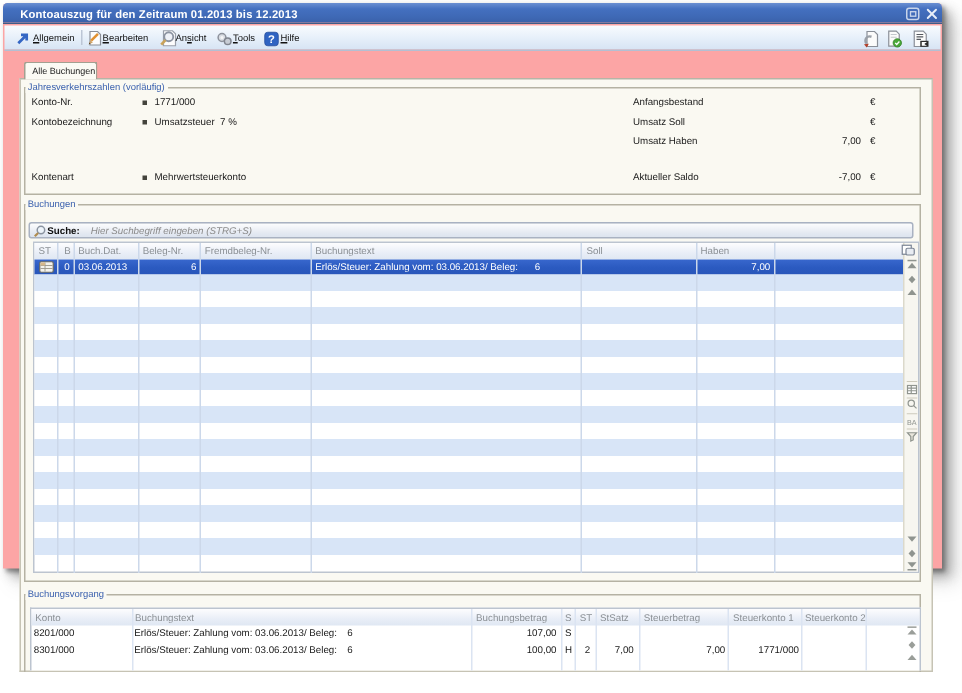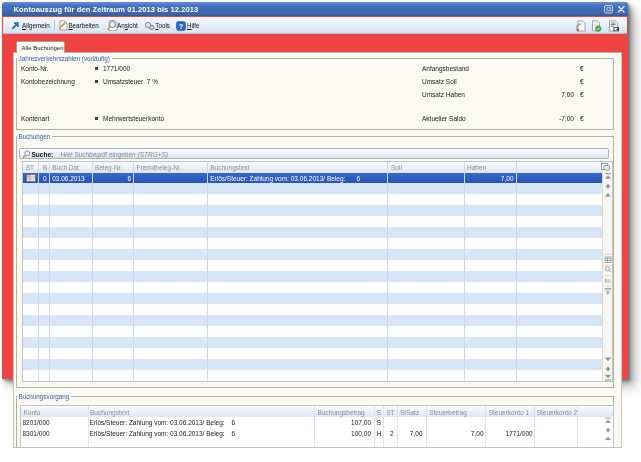--- a/index.html
+++ b/index.html
@@ -1,20 +1,20 @@
 <!DOCTYPE html>
 <html><head>
 <meta charset="utf-8">
 <style>
 * { margin:0; padding:0; box-sizing:border-box; }
 html,body { width:641px; height:462px; background:#ffffff; overflow:hidden;
   font-family:"Liberation Sans", sans-serif; }
 .abs { position:absolute; }
 #win { position:absolute; left:2px; top:2px; width:626px; height:377px;
-  background:#ef4444; border-radius:3px 3px 0 0;
+  background:#fca5a5; border-radius:3px 3px 0 0;
   box-shadow: 2px 2px 3px rgba(70,70,70,0.55), 5px 5px 7px rgba(95,95,95,0.45), 9px 9px 13px rgba(130,130,130,0.3);
 }
 #titlebar { position:absolute; left:0; top:0; width:626px; height:14px;
   background:linear-gradient(#6a8fd2, #4470c0 30%, #3e68b4 75%, #3a61a9);
   border-bottom:1px solid #3d5c88; border-radius:3px 3px 0 0; }
 #title { position:absolute; left:11.5px; top:3px; font-size:7.5px; font-weight:bold; color:#ffffff; letter-spacing:0.1px; }
 #menubar { position:absolute; left:1px; top:15px; width:624px; height:17px;
   background:linear-gradient(#f8fbfe, #e7f0fa 50%, #d7e4f4);
   border-bottom:1px solid #b3bfd2; }
 .mi { position:absolute; top:5px; font-size:6.3px; color:#111; }

